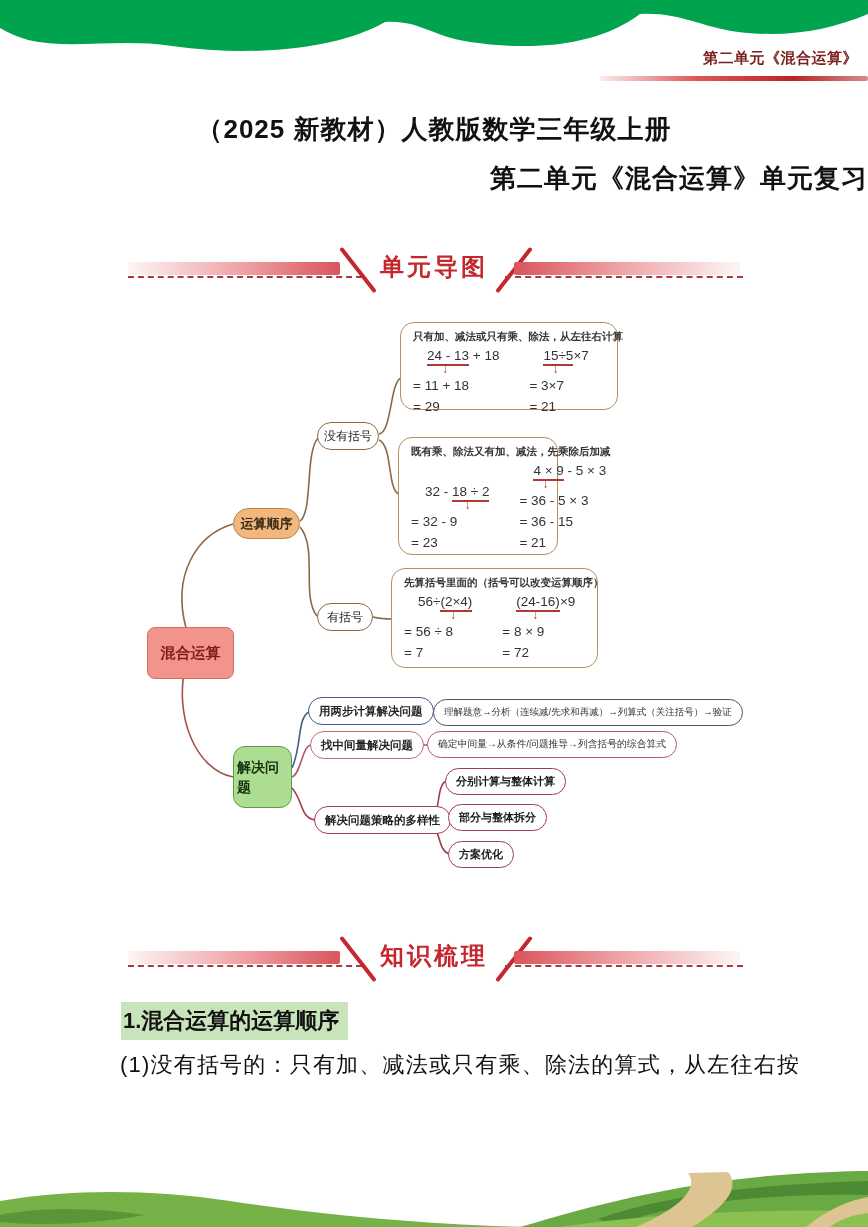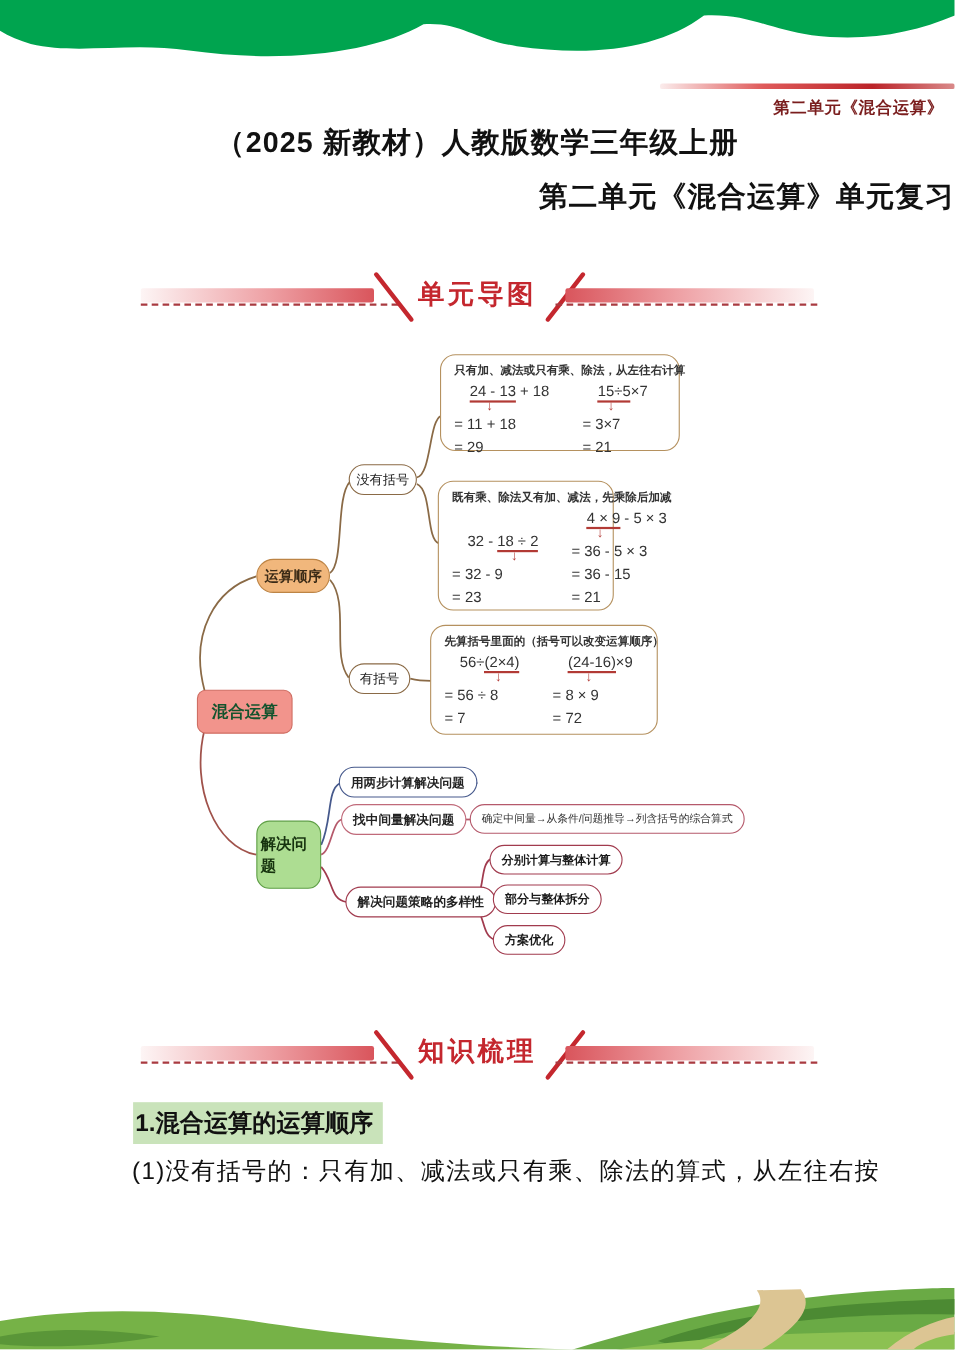--- a/index.html
+++ b/index.html
@@ -3,40 +3,40 @@
 <meta charset="utf-8">
 <style>
   html,body{margin:0;padding:0;background:#fff;}
   #page{position:relative;width:868px;height:1227px;margin:0 auto;background:#fff;overflow:hidden;
         font-family:"Liberation Sans","DejaVu Sans",sans-serif;color:#1a1a1a;}
   .abs{position:absolute;}
   
   #top-wave{left:0;top:0;}
   #bottom-hills{left:0;bottom:0;}
   
-  #header-unit{right:10px;top:49px;font-size:15px;font-weight:bold;color:#7a1d1d;letter-spacing:.5px;margin-top:40px;}
+  #header-unit{right:10px;top:49px;font-size:15px;font-weight:bold;color:#7a1d1d;letter-spacing:.5px;}
   #header-underline{left:600px;top:76px;width:268px;height:4.5px;border-radius:2px;
       background:linear-gradient(90deg,#fbecec 0%,#df5a5a 35%,#bb2328 72%,#d98a8a 100%);}
   
   .doc-title{left:0;width:100%;text-align:center;font-size:26px;font-weight:bold;letter-spacing:1px;color:#111;}
   #title1{top:112px;}
   #title2{top:161px;text-align:right;}
   
   .banner-title{left:0;width:100%;text-align:center;font-size:24px;font-weight:bold;color:#c4272e;letter-spacing:3px;}
   .bar{height:13px;border-radius:2px;}
   .bar-left{background:linear-gradient(90deg,#fdf5f5 0%,#eea0a4 55%,#d9555c 100%);}
   .bar-right{background:linear-gradient(90deg,#d9555c 0%,#eea0a4 45%,#fdf5f5 100%);}
   .dashes{height:0;border-top:2.5px dashed #a93a40;}
   .slash{width:56px;height:4px;background:#c4272e;border-radius:2px;}
   .slash-l{transform:rotate(52deg);}
   .slash-r{transform:rotate(-52deg);}
   
   .node{display:flex;align-items:center;justify-content:center;text-align:left;box-sizing:border-box;}
-  #node-root{left:147px;top:627px;width:87px;height:40px;background:#f2948c;border:1.5px solid #cf6e63;
-             border-radius:8px;font-size:15px;font-weight:bold;color:#14532d;margin-left:32px;}
+  #node-root{left:147px;top:627px;width:87px;height:52px;background:#f2948c;border:1.5px solid #cf6e63;
+             border-radius:8px;font-size:15px;font-weight:bold;color:#7f1d1d;}
   #node-order{left:233px;top:508px;width:67px;height:31px;background:#f1b77c;border:1.5px solid #bd8445;
              border-radius:16px;font-size:13px;font-weight:bold;color:#3a2a16;}
   #node-nobr{left:317px;top:422px;width:62px;height:28px;background:#fff;border:1.5px solid #8a6a46;
              border-radius:14px;font-size:12px;color:#222;}
   #node-br{left:317px;top:603px;width:56px;height:28px;background:#fff;border:1.5px solid #8a6a46;
              border-radius:14px;font-size:12px;color:#222;}
   #node-solve{left:233px;top:746px;width:59px;height:62px;background:#addd92;border:1.5px solid #5d9e44;
              border-radius:12px;font-size:14px;font-weight:bold;color:#16320e;line-height:1.45;padding:0 3px;}
   
   .mapbox{background:#fff;border:1.6px solid #b5915f;border-radius:14px;box-sizing:border-box;padding:25px 8px 6px 12px;}
@@ -169,20 +169,21 @@
         <div class="excol">
           <div class="exline"><span></span><span class="mark">(24-16)</span><span>×9</span></div>
           <div class="arrow" style="margin-left: 30px;">↓</div>
           <div class="step">= 8 × 9</div>
           <div class="step">= 72</div>
         </div>
       </div>
   </div>
 
   <div id="pill-row1" class="abs pill pill-label">用两步计算解决问题</div>
+  <div id="det-row1" class="abs pill pill-detail">理解题意→分析（连续减/先求和再减）→列算式（关注括号）→验证</div>
   <div id="pill-row2" class="abs pill pill-label">找中间量解决问题</div>
   <div id="det-row2" class="abs pill pill-detail">确定中间量→从条件/问题推导→列含括号的综合算式</div>
   <div id="pill-row3" class="abs pill pill-label">解决问题策略的多样性</div>
   <div id="child1" class="abs pill childpill">分别计算与整体计算</div>
   <div id="child2" class="abs pill childpill">部分与整体拆分</div>
   <div id="child3" class="abs pill childpill">方案优化</div>
 
   <div class="abs bar bar-left" style="left:128px;top:951px;width:212px;"></div>
   <div class="abs dashes" style="left:128px;top:965px;width:234px;"></div>
   <div class="abs slash slash-l" style="left:330px;top:957px;"></div>

